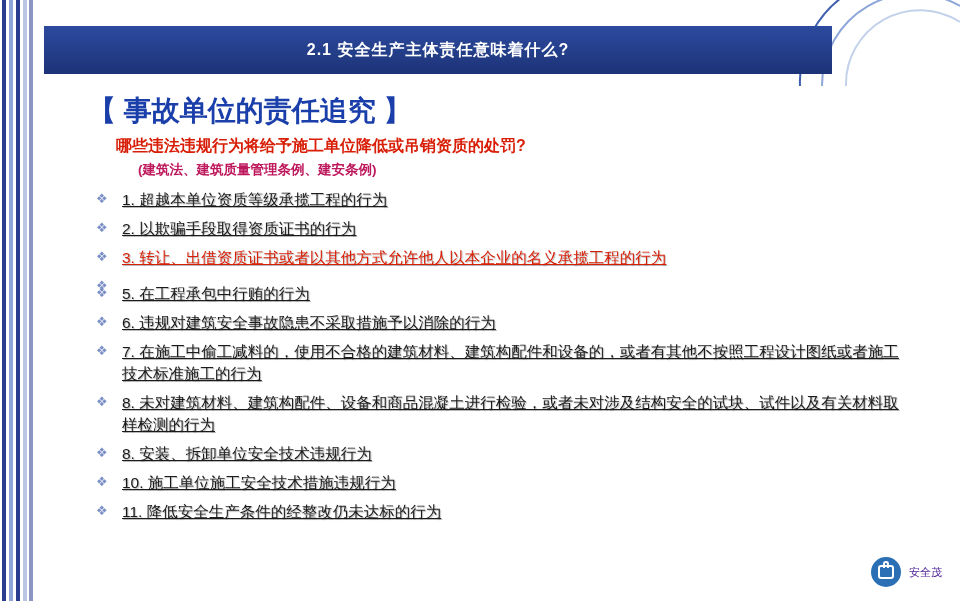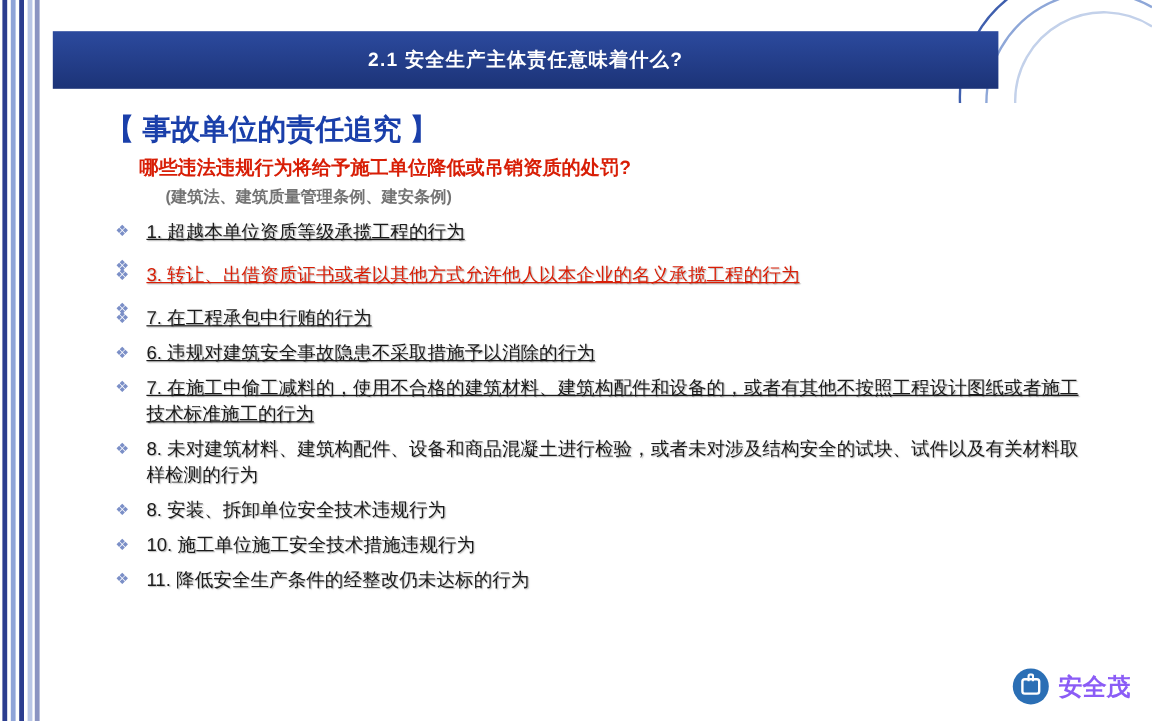--- a/index.html
+++ b/index.html
@@ -63,32 +63,32 @@
   }
 
   
   .content {
     position: absolute;
     left: 44px; top: 86px;
     width: 900px;
   }
   .section-head {
     color: #1a3faa;
-    font-size: 24px;
+    font-size: 28px;
     font-weight: bold;
     margin: 6px 0 4px 44px;
   }
   .sub-q {
     color: #d81e06;
     font-size: 16px;
     font-weight: bold;
     margin: 6px 0 2px 72px;
   }
   .sub-note {
-    color: #737373;
+    color: #be185d;
     font-size: 13.5px;
     font-weight: bold;
     margin: 4px 0 10px 94px;
   }
 
   .list {
     margin: 0;
     padding: 0;
     list-style: none;
   }
@@ -108,20 +108,21 @@
     line-height: 1;
   }
   .item-text {
     display: block;
     margin-left: 26px;
     font-size: 15.5px;
     line-height: 1.42;
     color: #1b1b1b;
     text-shadow: 1px 1px 1px rgba(130,130,130,.55);
     max-width: 790px;
+    text-decoration: underline;
   }
   .item-text .u {
     text-decoration: underline;
   }
   .item-text.red {
     color: #d81e06;
   }
 
   
   .watermark {
@@ -152,23 +153,22 @@
     content: "";
     position: absolute;
     left: 12px; top: 4px;
     width: 6px; height: 7px;
     border: 2px solid #ffffff;
     border-bottom: none;
     border-radius: 4px 4px 0 0;
     box-sizing: border-box;
   }
   .wm-text {
-    font-size: 20px;
-    color: #8b5cf6;
-    font-weight: bold;
+    font-size: 11px;
+    color: #4c1d95;
   }
 </style>
 </head>
 <body>
 
 <div class="left-band">
   <div class="stripe s1"></div>
   <div class="stripe s2"></div>
   <div class="stripe s3"></div>
   <div class="stripe s4"></div>
@@ -192,31 +192,32 @@
   <div class="sub-q">哪些违法违规行为将给予施工单位降低或吊销资质的处罚?</div>
   <div class="sub-note">(建筑法、建筑质量管理条例、建安条例)</div>
 
   <ul class="list" id="violation-list">
       <li>
         <span class="bullet">❖</span>
         <span class="item-text"><span class="u">1. 超越本单位资质等级承揽工程的行为</span></span>
       </li>
       <li>
         <span class="bullet">❖</span>
+        <span class="item-text"><span class="u">2. 以欺骗手段取得资质证书的行为</span></span>
       </li>
       <li>
         <span class="bullet">❖</span>
         <span class="item-text red"><span class="u">3. 转让、出借资质证书或者以其他方式允许他人以本企业的名义承揽工程的行为</span></span>
       </li>
       <li>
         <span class="bullet">❖</span>
       </li>
       <li>
         <span class="bullet">❖</span>
-        <span class="item-text"><span class="u">7. 在工程承包中行贿的行为</span></span>
+        <span class="item-text"><span class="u">5. 在工程承包中行贿的行为</span></span>
       </li>
       <li>
         <span class="bullet">❖</span>
         <span class="item-text"><span class="u">6. 违规对建筑安全事故隐患不采取措施予以消除的行为</span></span>
       </li>
       <li>
         <span class="bullet">❖</span>
         <span class="item-text"><span class="u">7. 在施工中偷工减料的，使用不合格的建筑材料、建筑构配件和设备的，或者有其他不按照工程设计图纸或者施工技术标准施工的行为</span></span>
       </li>
       <li>

